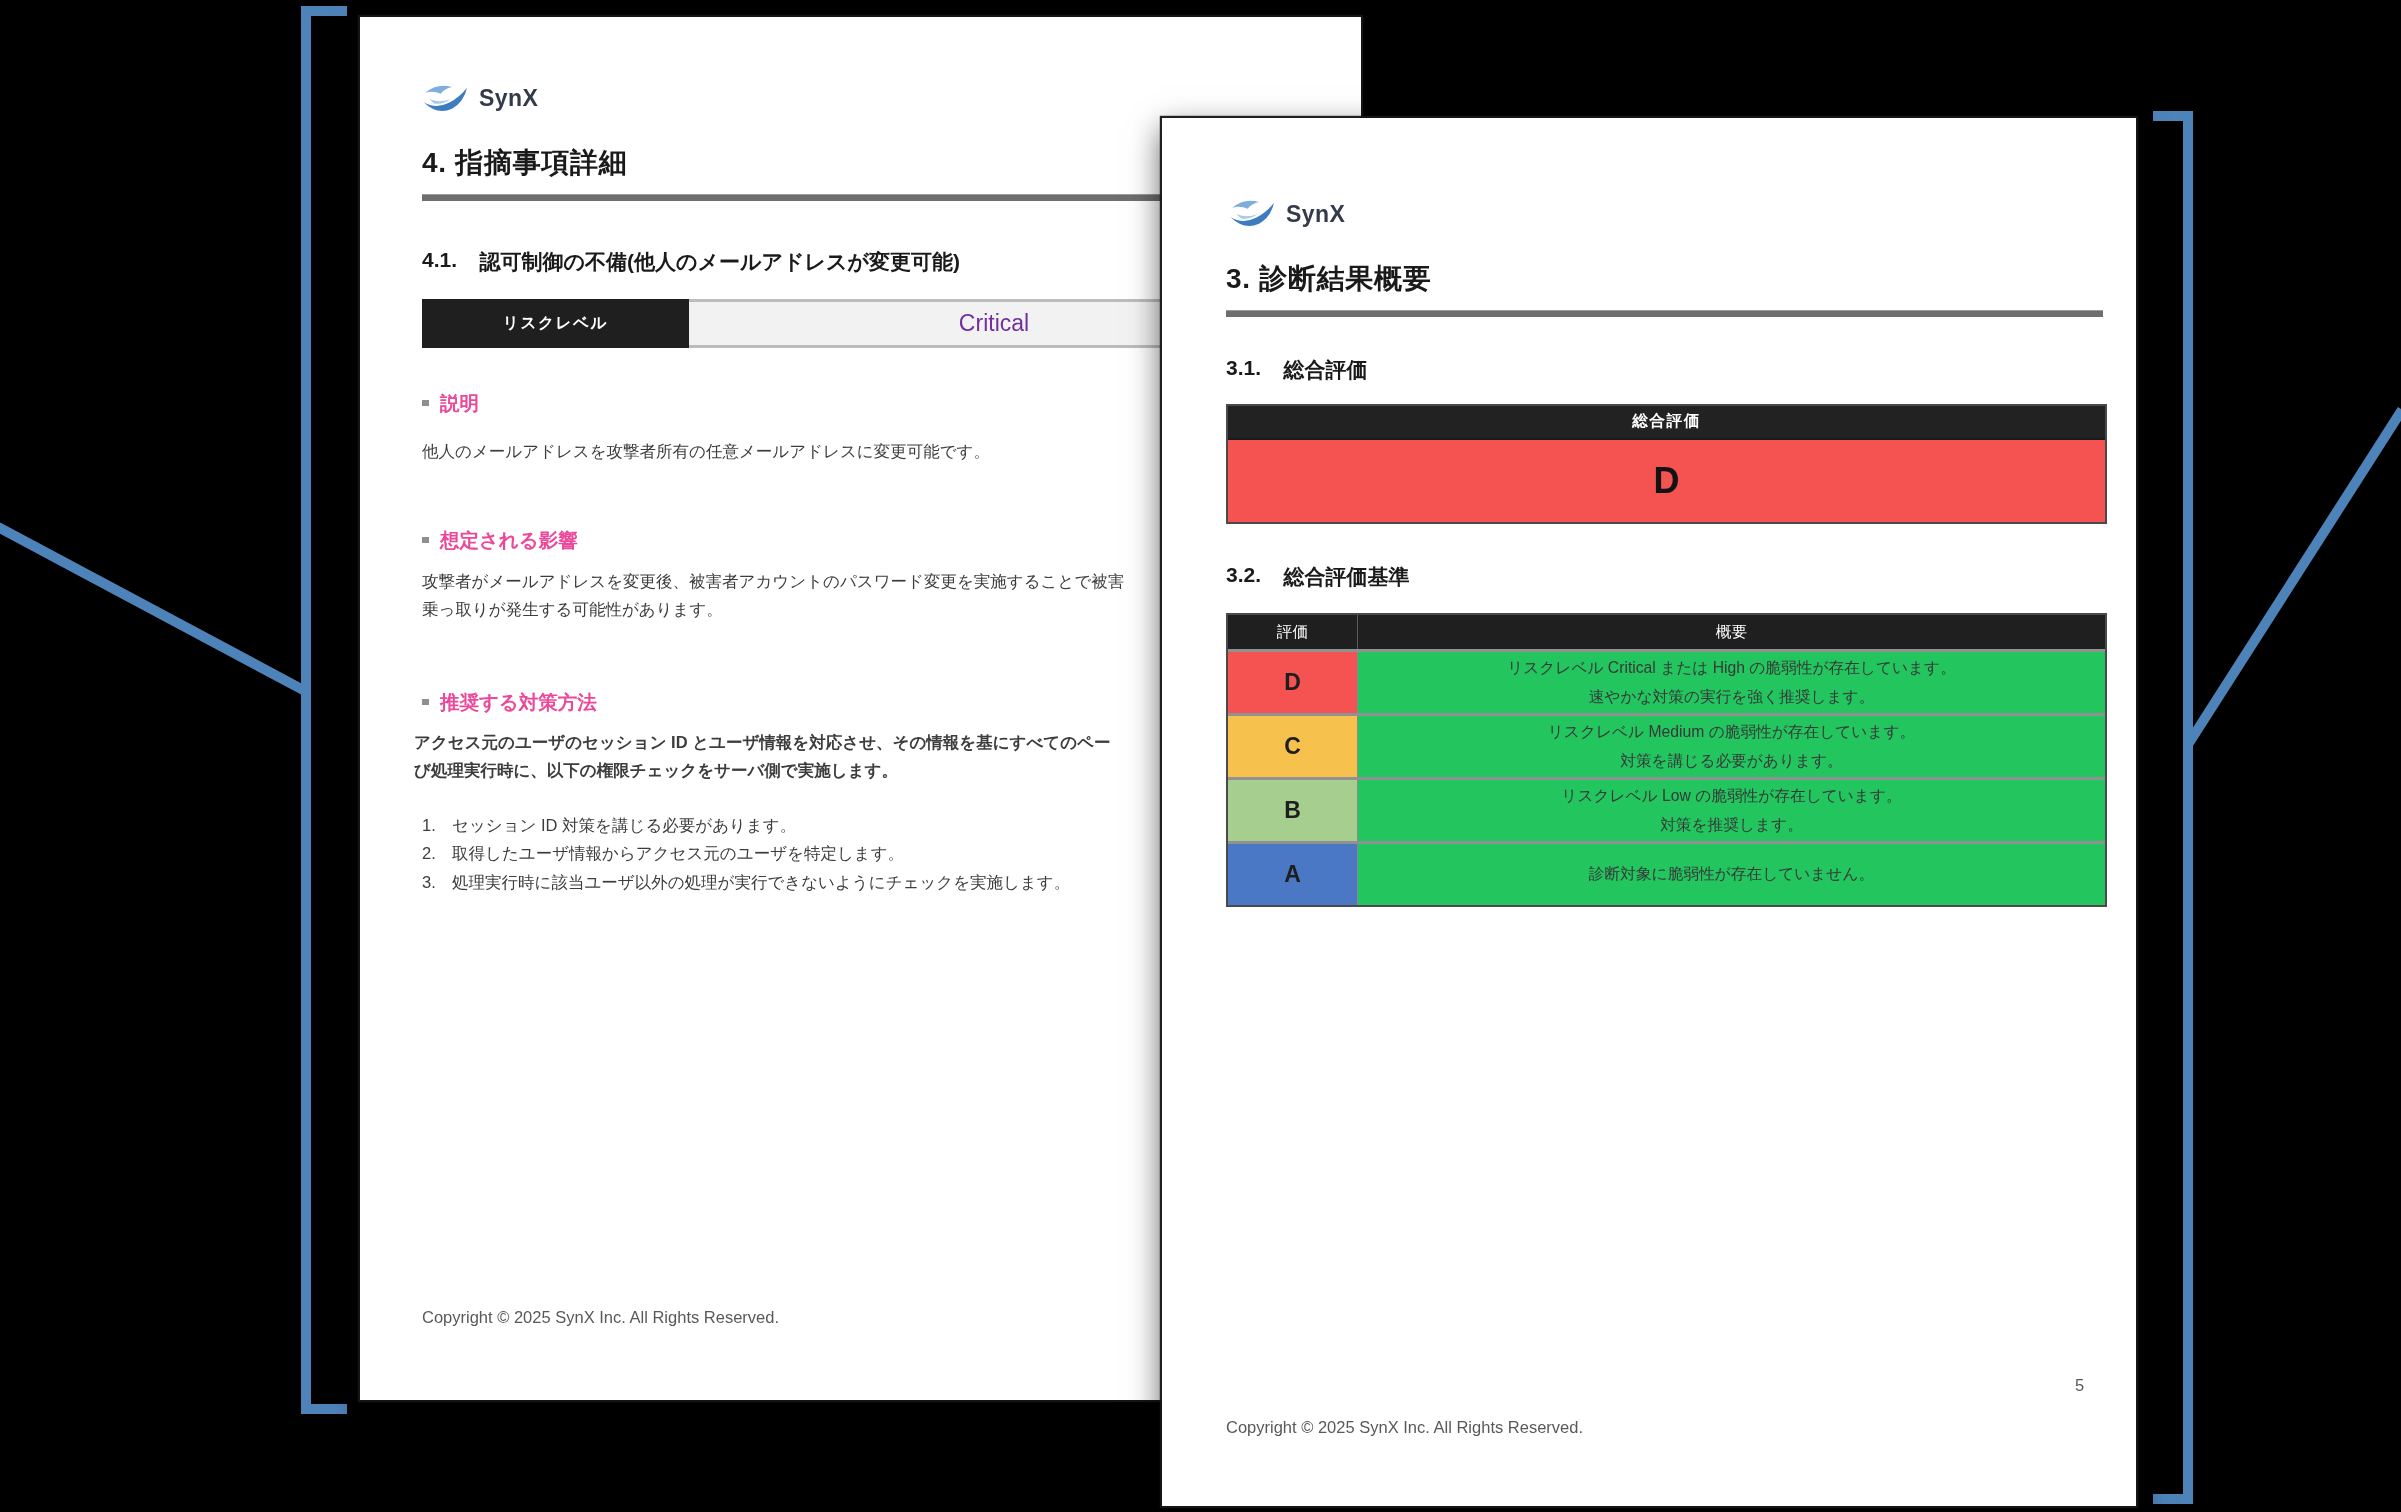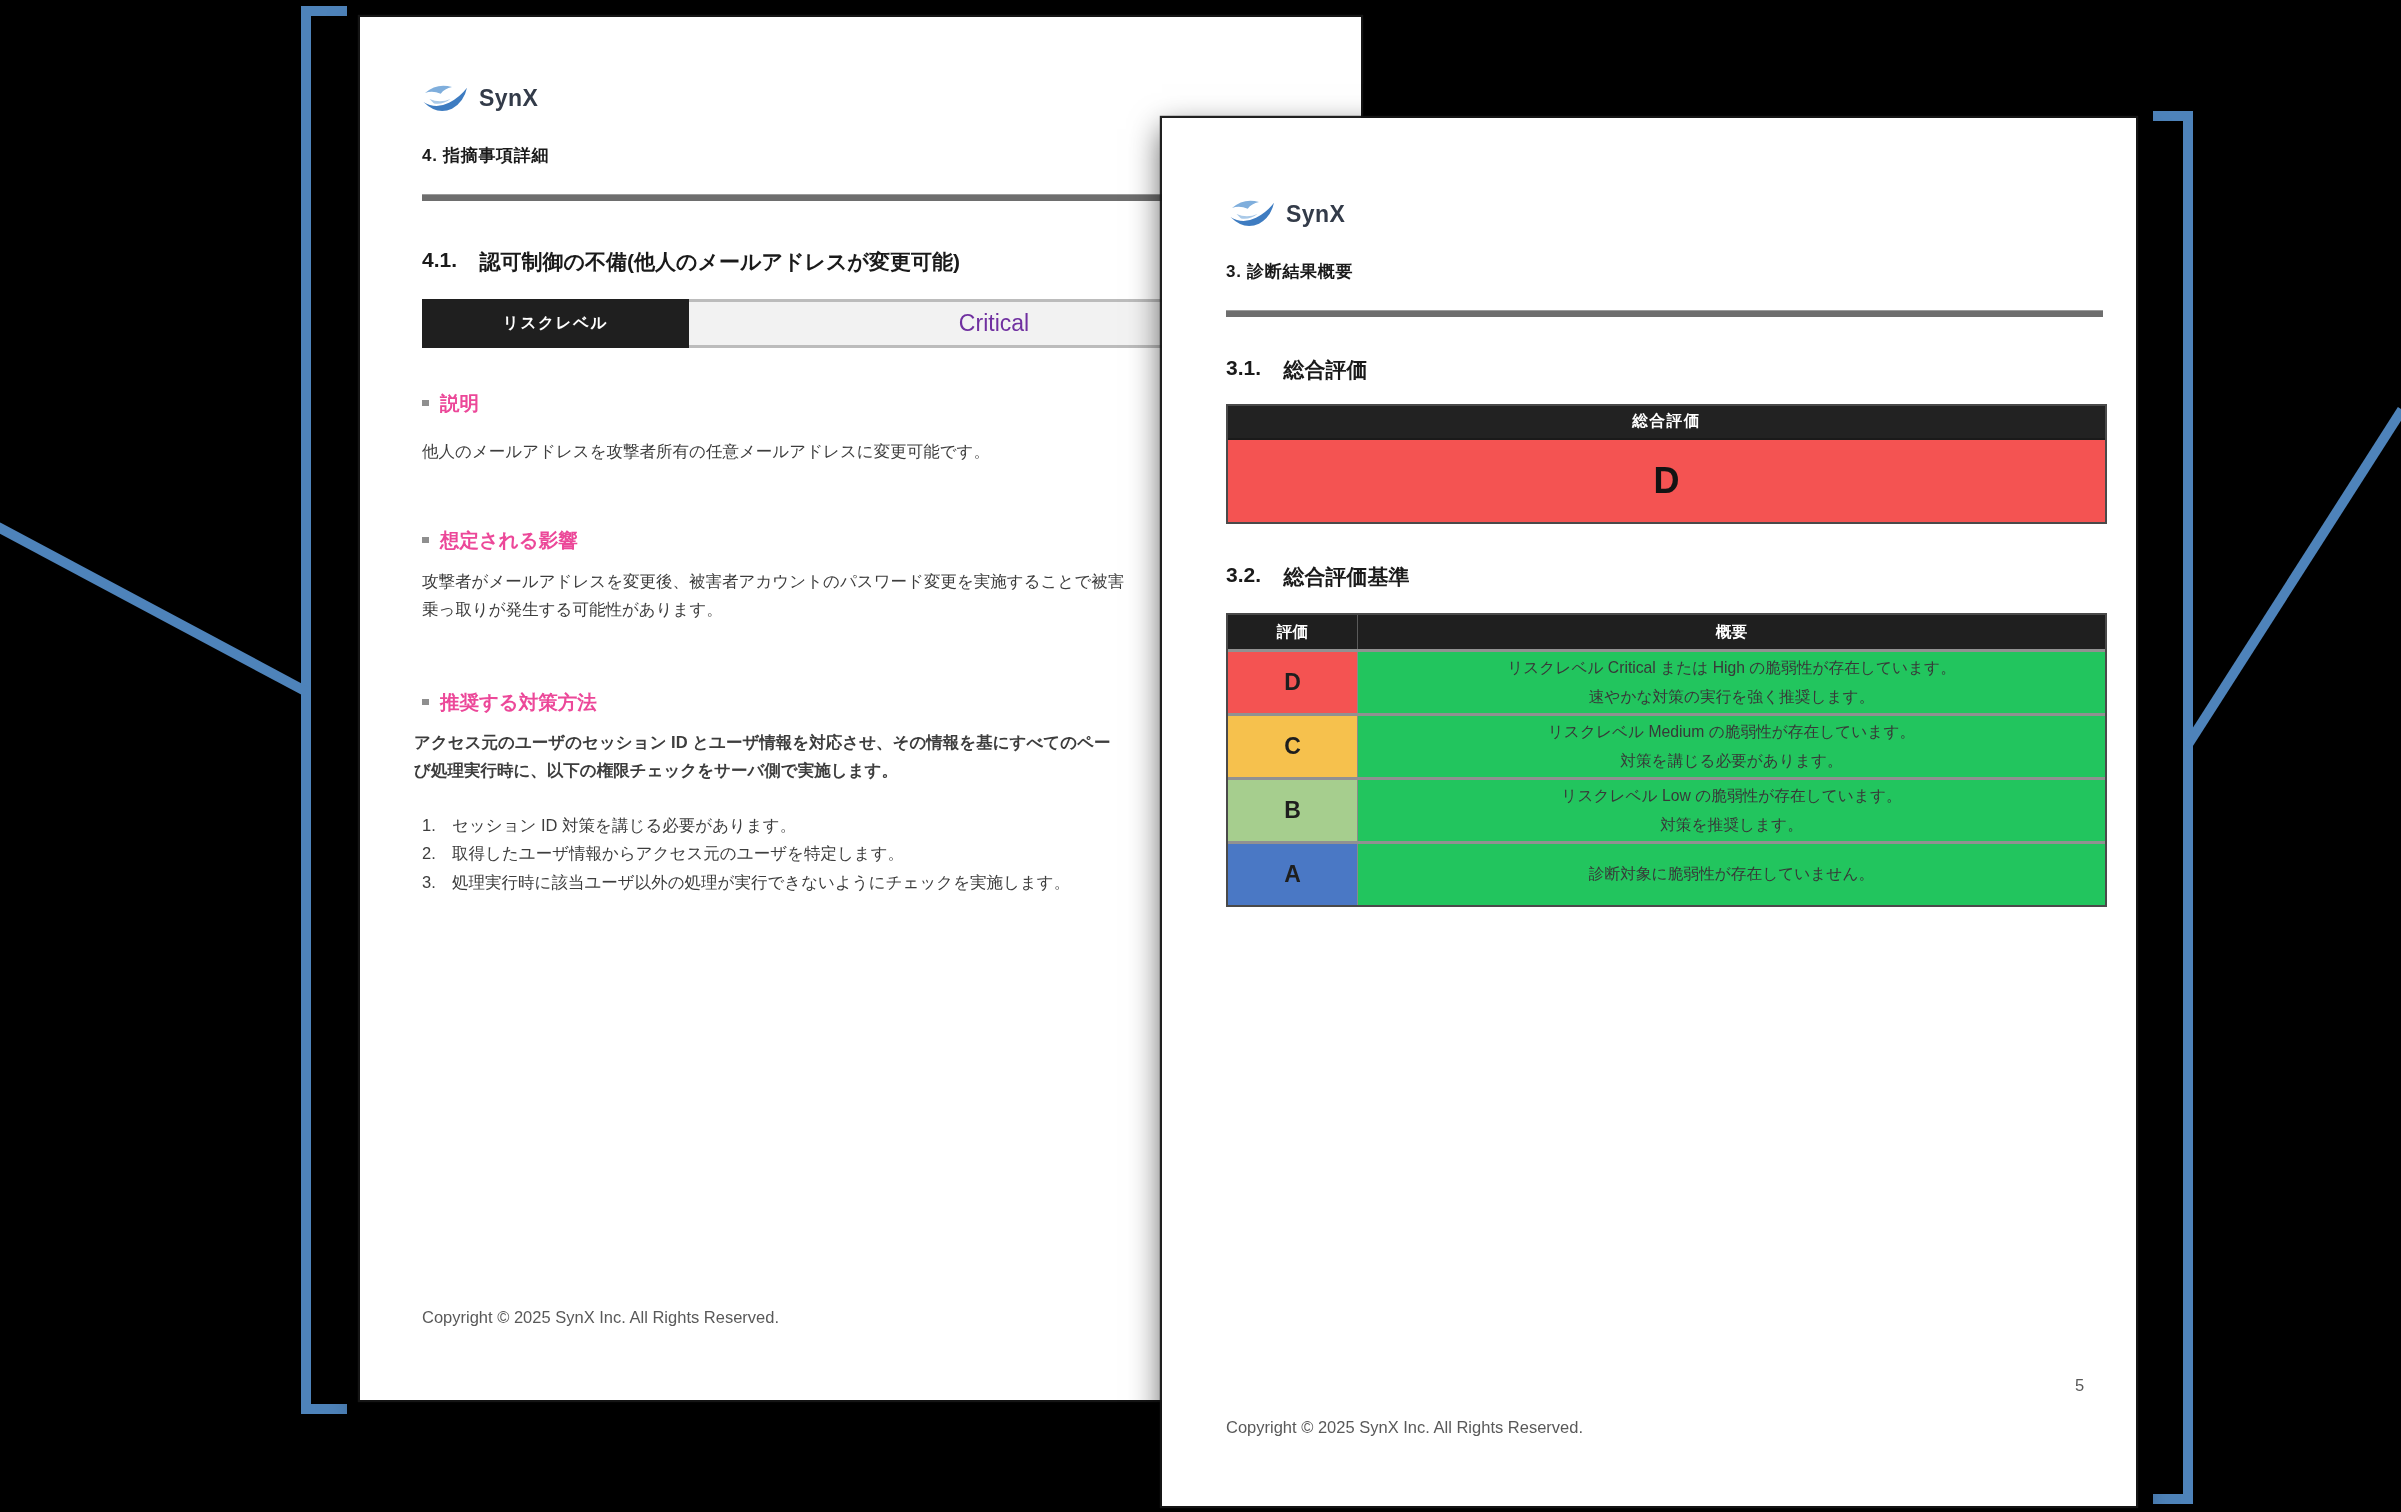--- a/index.html
+++ b/index.html
@@ -28,21 +28,21 @@
   .page-left{left:360px;top:16.5px;width:1001px;height:1383px;z-index:2;}
   .page-right{left:1162px;top:118px;width:974px;height:1388px;z-index:3;}
   .abs{position:absolute;}
 
   
   .logo{display:flex;align-items:center;gap:9px;}
   .logo svg{width:48px;height:36px;display:block;}
   .logo .logo-text{font-size:23px;font-weight:bold;color:#333B49;letter-spacing:0.4px;}
 
   
-  .h1{font-size:17px;font-weight:bold;color:#1a1a1a;letter-spacing:0.7px;white-space:nowrap;}
+  .h1{font-size:28px;font-weight:bold;color:#1a1a1a;letter-spacing:0.7px;white-space:nowrap;}
   .rule{height:6px;background:#6e6e6e;border-top:1.5px solid #9b9b9b;width:877px;}
   .h2{font-size:21px;font-weight:bold;color:#1a1a1a;white-space:nowrap;display:flex;}
   .h2 .hnum{margin-right:22.5px;}
   .h3{font-size:19.5px;font-weight:bold;color:#ec4899;display:flex;align-items:center;white-space:nowrap;}
   .h3 .bullet{width:6.7px;height:6.7px;background:#8f8f8f;margin-right:11.2px;display:inline-block;}
   .body-line{font-size:16.5px;color:#3d3d3d;white-space:nowrap;line-height:28px;}
   .footer{font-size:16.5px;color:#595959;white-space:nowrap;}
 
   
   .risk-table{width:877px;height:49px;display:flex;border-right:1.5px solid #4a4a4a;}
@@ -57,21 +57,21 @@
 
   
   .overall-table{width:877px;border:2.2px solid #4a4a4a;}
   .overall-head{height:31.5px;background:#222;color:#fff;font-size:15.7px;font-weight:bold;
     display:flex;align-items:center;justify-content:center;letter-spacing:1.5px;border-bottom:2.2px solid #1a1a1a;}
   .overall-grade{height:82px;display:flex;align-items:center;justify-content:center;
     font-size:36px;font-weight:bold;color:#131313;}
 
   
   .crit-table{width:877px;border:2.2px solid #4a4a4a;}
-  .crit-header{display:flex;background:#1f1f1f;color:#fff;height:34px;font-weight:bold;font-size:15.7px;}
+  .crit-header{display:flex;background:#1f1f1f;color:#fff;height:34px;font-weight:normal;font-size:15.7px;}
   .crit-header .c1{width:129px;display:flex;align-items:center;justify-content:center;border-right:1.5px solid #5a5a5a;}
   .crit-header .c2{flex:1;display:flex;align-items:center;justify-content:center;}
   .crit-row{display:flex;border-top:3px solid #919191;}
   .crit-grade{width:129px;display:flex;align-items:center;justify-content:center;
     font-size:23px;font-weight:bold;color:#1e1e1e;border-right:1.5px solid #8a8a8a;}
   .crit-desc{flex:1;background:#22c55e;display:flex;flex-direction:column;align-items:center;justify-content:center;}
   .crit-desc .dl{font-size:15.7px;color:#383838;line-height:28.5px;white-space:nowrap;}
   .row-2l{height:61px;}
   .row-1l{height:61px;}
   .pagenum{font-size:16.5px;color:#595959;}

